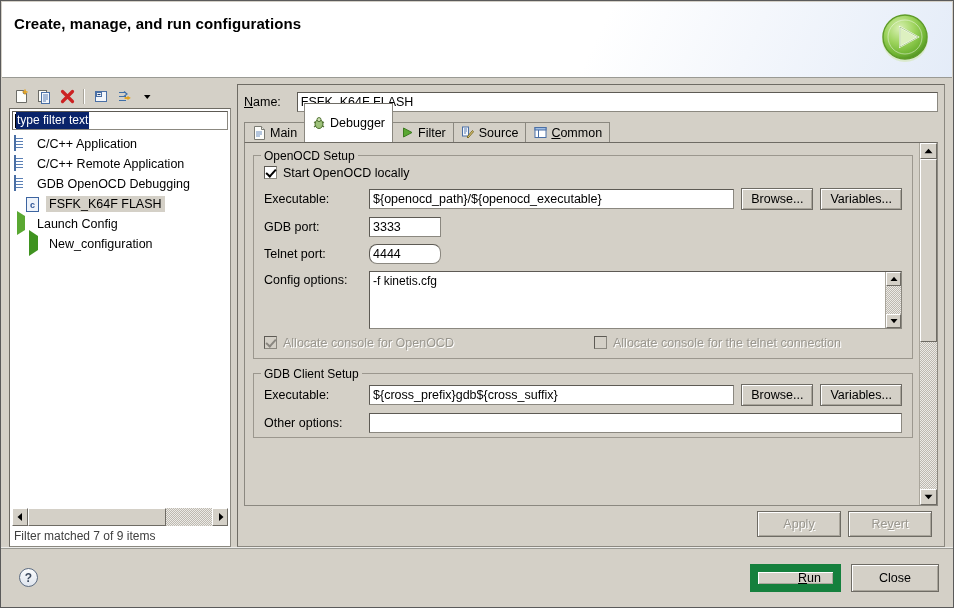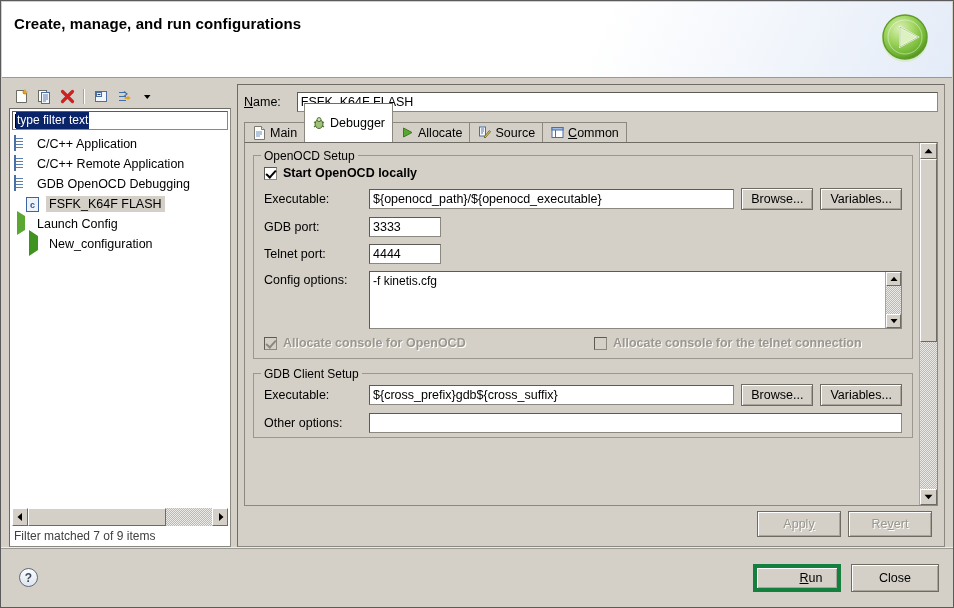--- a/index.html
+++ b/index.html
@@ -250,21 +250,21 @@
   .btn{
     height:22px;min-width:62px;padding:0 9px;
     background:#d4d0c7;
     border:1px solid #6e6b64;
     box-shadow:inset 1px 1px 0 #fff, inset -1px -1px 0 #a9a59b;
     font-size:12.5px;display:flex;align-items:center;justify-content:center;
     box-sizing:border-box;cursor:default;margin-left:7px;white-space:nowrap;
   }
   .btn.disabled{color:#9a978f;text-shadow:1px 1px 0 #fff;}
 
-  .cbrow{display:flex;align-items:flex-end;margin-bottom:8px;font-weight:bold;}
+  .cbrow{display:flex;align-items:flex-start;margin-bottom:8px;}
   .cbox{
     width:13px;height:13px;flex:0 0 13px;margin-right:6px;
     background:#fff;border:1px solid #8b8880;border-top-color:#5d5a54;border-left-color:#5d5a54;
     box-sizing:border-box;position:relative;
   }
   .cbox.disabled{background:#d4d0c7;}
   .cbox.checked:after{
     content:"";position:absolute;left:3px;top:0px;width:4px;height:8px;
     border:solid #000;border-width:0 2px 2px 0;transform:rotate(42deg);
   }
@@ -338,21 +338,21 @@
     box-sizing:border-box;cursor:default;
   }
   .footer-spacer{flex:1 1 auto;}
   .btn-lg{
     height:28px;min-width:88px;padding:0 12px;
     background:#d4d0c7;border:1px solid #6e6b64;
     box-shadow:inset 1px 1px 0 #fff, inset -1px -1px 0 #a9a59b;
     display:flex;align-items:center;justify-content:center;
     font-size:12.5px;margin-left:10px;box-sizing:border-box;cursor:default;
   }
-  .btn-lg.default{border:4px solid #15803d;padding-left:40px;}
+  .btn-lg.default{border:8px solid #15803d;padding-left:40px;}
   .sep-line{
     position:absolute;left:0;right:0;top:0;height:1px;background:#9a9a94;
   }
 </style>
 </head>
 <body>
 
 <div class="win">
 
 
@@ -527,21 +527,21 @@
           </span>
           <span>Debugger</span>
         </div>
 
         <div class="tab">
           <span class="tico">
             <svg width="13" height="13" viewBox="0 0 13 13">
               <path d="M2.5 2 L11 6.5 L2.5 11 Z" fill="#5aa832" stroke="#3d7a20"></path>
             </svg>
           </span>
-          <span>Allocate</span>
+          <span>Filter</span>
         </div>
 
         <div class="tab">
           <span class="tico">
             <svg width="13" height="14" viewBox="0 0 13 14">
               <rect x="1.5" y="1" width="6" height="9" fill="#f3f6fb" stroke="#4a6fa5"></rect>
               <path d="M3 3h3M3 5h3M3 7h2" stroke="#5a7fb5"></path>
               <path d="M6 11 L11.5 4.5 L12.5 5.8 L7 12 Z" fill="#e8d27a" stroke="#7a6a2a"></path>
             </svg>
           </span>
@@ -578,21 +578,21 @@
               <span class="btn">Variables...</span>
             </div>
 
             <div class="frow">
               <span class="flabel">GDB port:</span>
               <span class="finput" style="width:72px;flex:0 0 72px;">3333</span>
             </div>
 
             <div class="frow">
               <span class="flabel">Telnet port:</span>
-              <span class="finput" style="width:72px;flex:0 0 72px;">4444</span>
+              <span class="finput" style="width:72px;flex:0 0 72px;border-radius:8px;">4444</span>
             </div>
 
             <div class="frow" style="align-items:flex-start;">
               <span class="flabel" style="padding-top:2px;">Config options:</span>
               <span class="textarea-wrap" style="flex:1 1 auto;">
                 <span class="textarea-body">-f kinetis.cfg</span>
                 <span class="ta-scroll">
                   <span class="sb-btn">
                     <svg width="8" height="6" viewBox="0 0 8 6">
                         <path d="M0.5 5 L4 0.8 L7.5 5 Z" fill="#000"></path>

